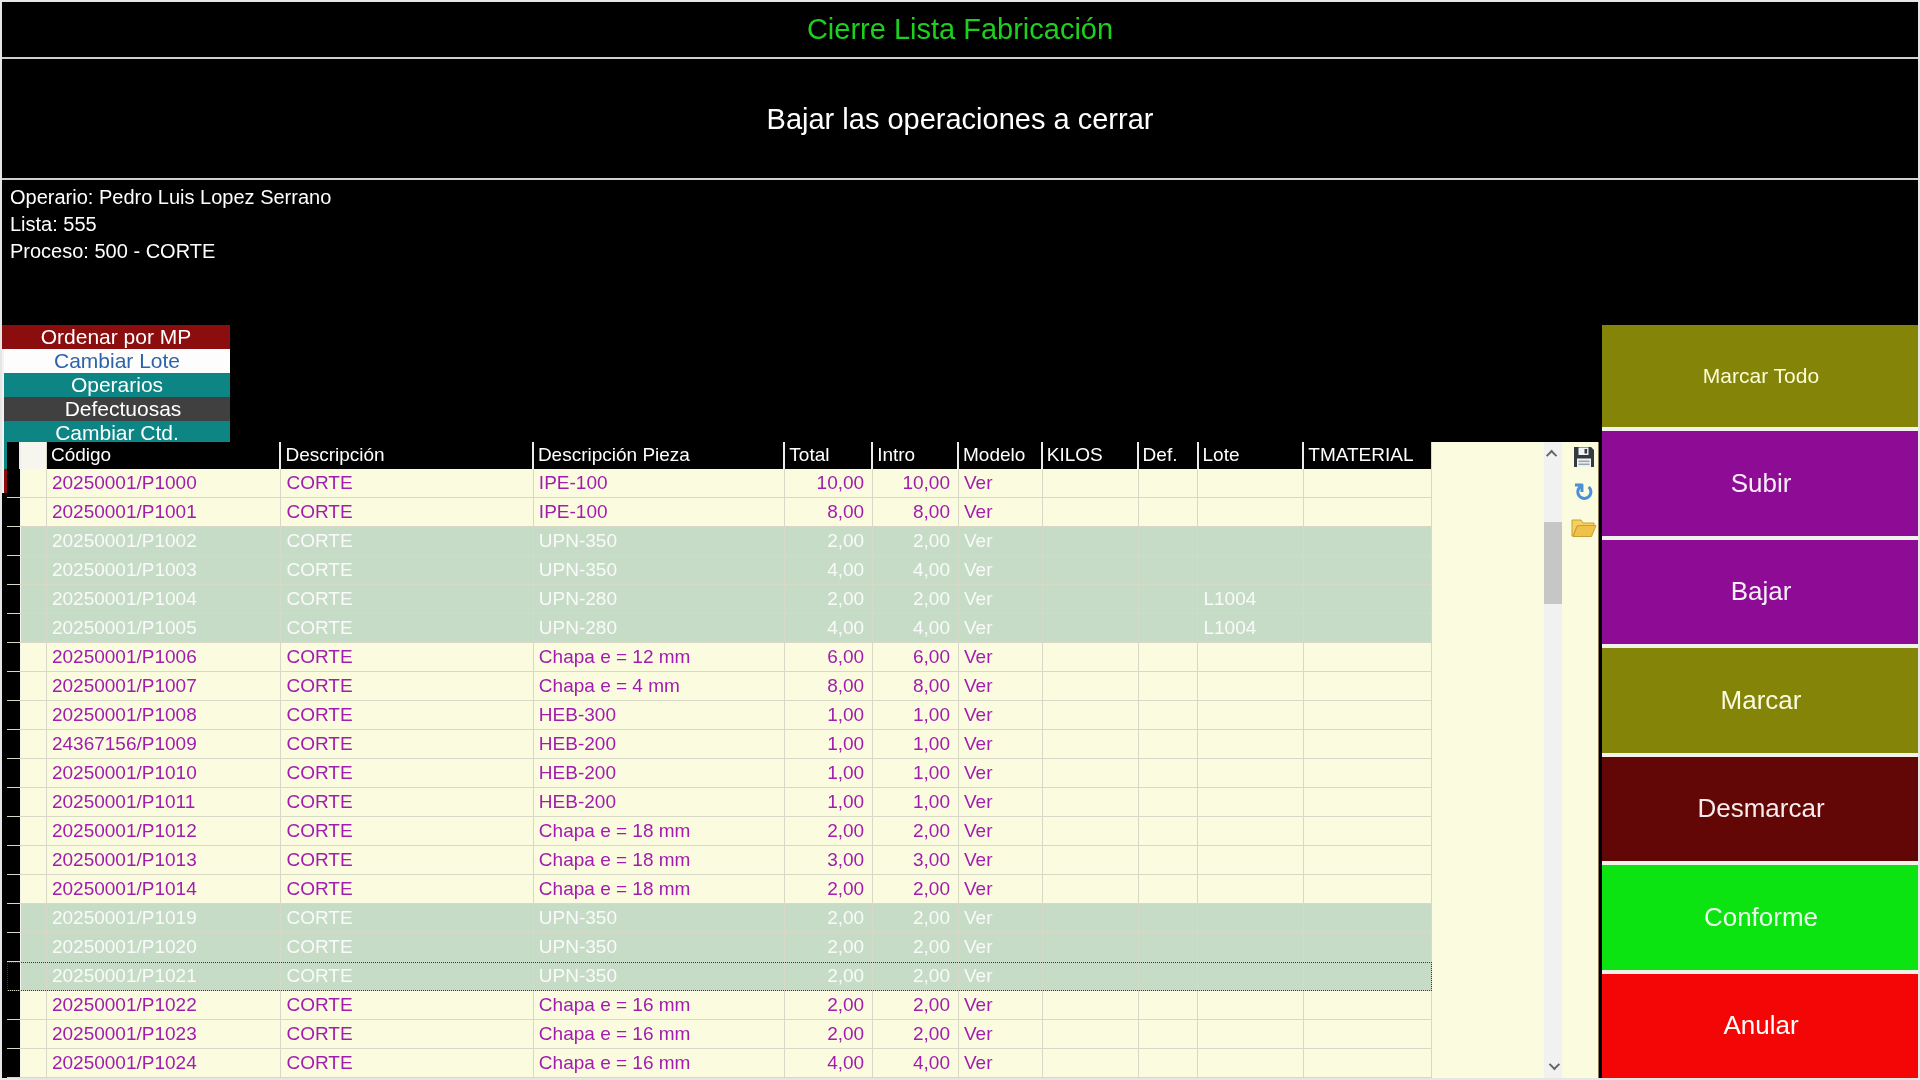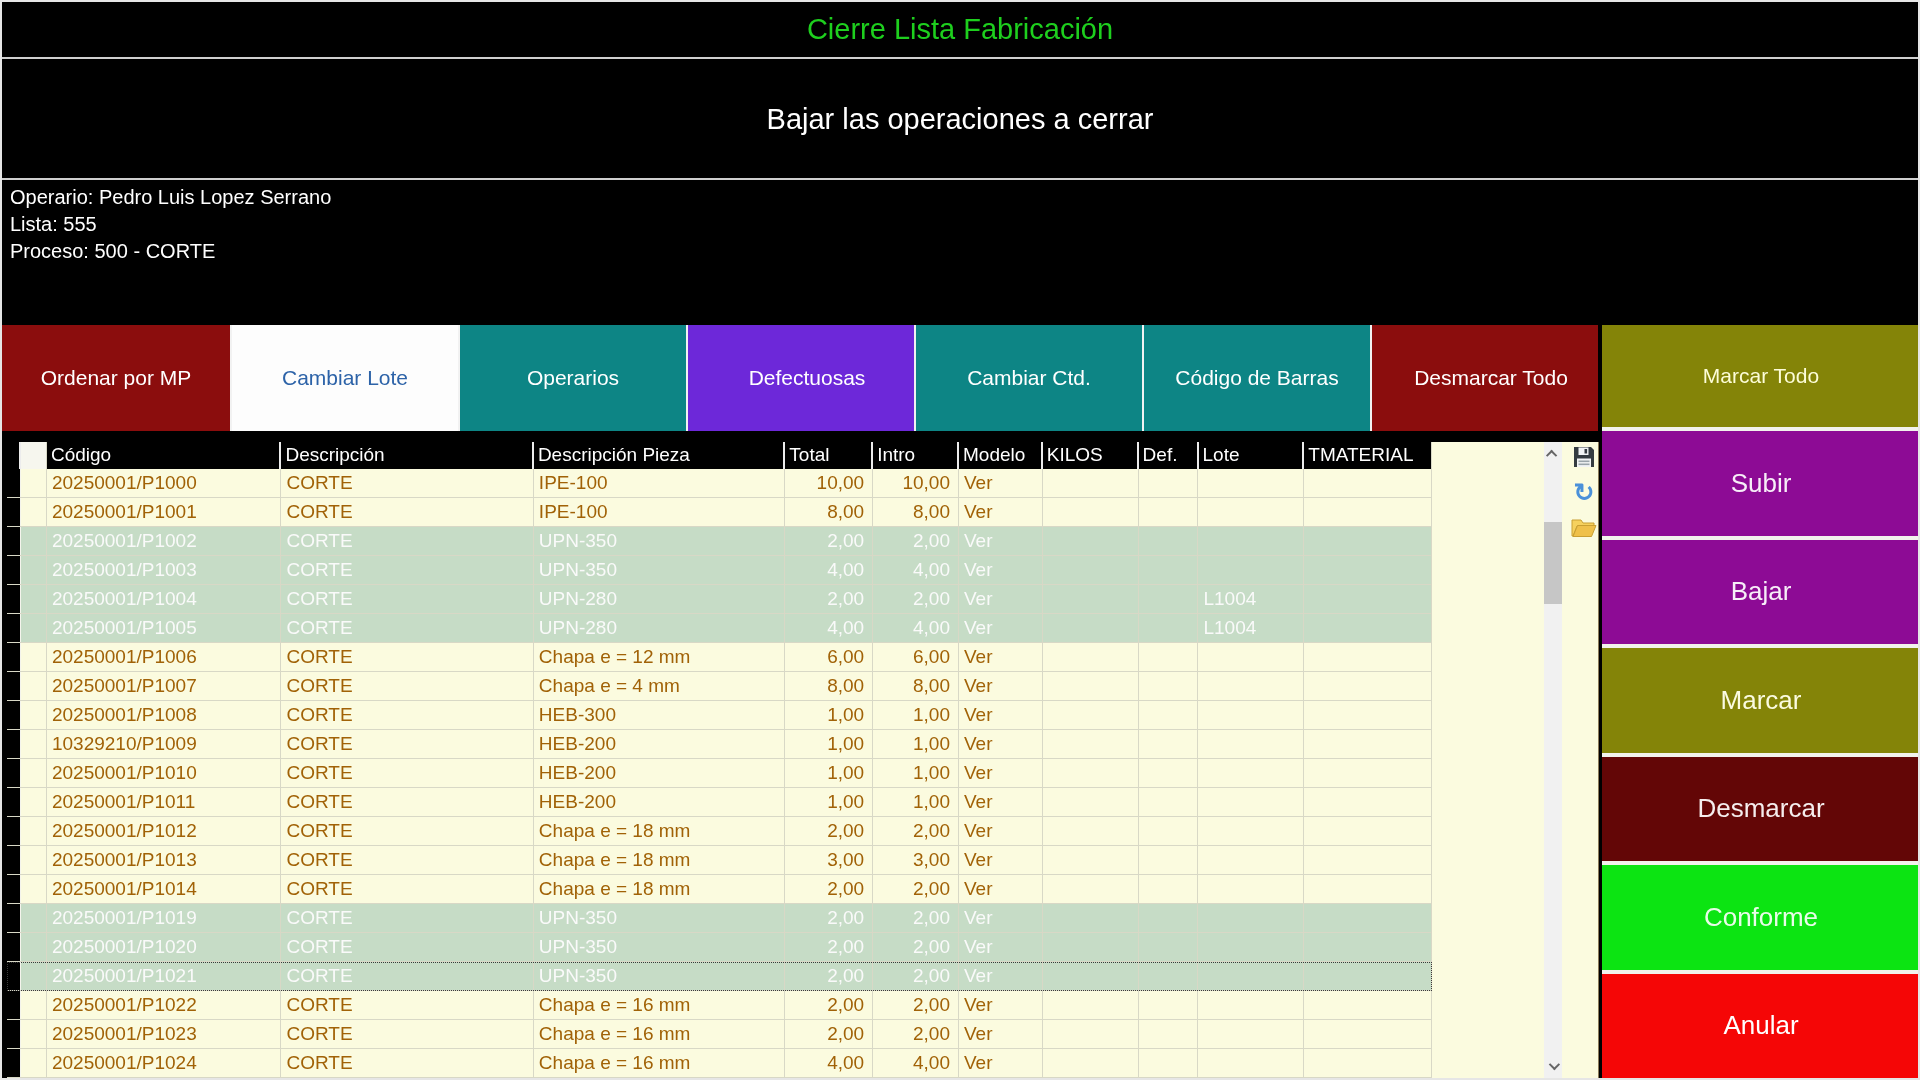--- a/index.html
+++ b/index.html
@@ -22,22 +22,23 @@
     background:#000; border-bottom:2px solid #cfcfcf;
     display:flex; align-items:center; justify-content:center;
     color:#fff; font-size:29px;
   }
   .info-block {
     position:absolute; top:182px; left:8px; color:#fff;
     font-size:20px; line-height:27px;
   }
   
   .tab-row {
-    position:absolute; top:323px; left:0; width:1596px; height:106px;
+    position:absolute; top:323px; left:0; width:1460px; height:106px;
     display:flex;
+    flex-direction:column;
   }
   .tab {
     width:228px; height:100%;
     display:flex; align-items:center; justify-content:center;
     font-size:21px; cursor:default;
     border-left:2px solid #f2f2f2;
   }
   .tab:first-child { border-left:none; }
   
   .side-panel {
@@ -57,21 +58,21 @@
   }
   .grid { position:absolute; top:0; left:0; width:1425px; }
   .hrow { display:flex; height:27px; }
   .hc {
     background:#000; color:#fff; font-size:19px; line-height:24px;
     padding:1px 4px; border-right:2px solid #ececec;
     white-space:nowrap; overflow:hidden;
   }
   .row {
     display:flex; height:29px;
-    background:#fbfbdf; color:#a16207;
+    background:#fbfbdf; color:#a21caf;
     border-bottom:1px solid #d8d8c6;
   }
   .row.sel { background:#c6dcc6; color:#fafafa; }
   .row.focus { outline:1px dotted #3a3a3a; outline-offset:-1px; }
   .cell {
     font-size:19px; line-height:26px; padding:1px 5px;
     border-right:1px solid #d8d8c6;
     white-space:nowrap; overflow:hidden;
   }
   .num { text-align:right; padding-right:8px; }
@@ -120,21 +121,21 @@
 <div class="info-block">
   <div>Operario: Pedro Luis Lopez Serrano</div>
   <div>Lista: 555</div>
   <div>Proceso: 500 - CORTE</div>
 </div>
 
 <div class="tab-row">
     <div class="tab" style="background: rgb(139, 13, 13); color: rgb(255, 255, 255);">Ordenar por MP</div>
     <div class="tab active" style="background: rgb(253, 253, 253); color: rgb(45, 99, 168);">Cambiar Lote</div>
     <div class="tab" style="background: rgb(13, 133, 133); color: rgb(255, 255, 255);">Operarios</div>
-    <div class="tab" style="background: #6d28d9; color: rgb(255, 255, 255); padding-left: 12px;">Defectuosas</div>
+    <div class="tab" style="background: #404040; color: rgb(255, 255, 255); padding-left: 12px;">Defectuosas</div>
     <div class="tab" style="background: rgb(13, 133, 133); color: rgb(255, 255, 255);">Cambiar Ctd.</div>
     <div class="tab" style="background: rgb(13, 133, 133); color: rgb(255, 255, 255);">Código de Barras</div>
     <div class="tab" style="background: rgb(139, 13, 13); color: rgb(255, 255, 255); padding-left: 12px;">Desmarcar Todo</div>
   </div>
 
 <div class="side-panel">
     <div class="side-btn top" style="background: rgb(132, 132, 8); color: rgb(253, 253, 216);">Marcar Todo</div>
     <div class="side-btn" style="background: rgb(141, 11, 149); color: rgb(247, 238, 248);">Subir</div>
     <div class="side-btn" style="background: rgb(141, 11, 149); color: rgb(247, 238, 248);">Bajar</div>
     <div class="side-btn" style="background: rgb(132, 132, 8); color: rgb(251, 251, 224);">Marcar</div>
@@ -282,21 +283,21 @@
           <div class="cell c6 num">1,00</div>
           <div class="cell c7">Ver</div>
           <div class="cell c8"></div>
           <div class="cell c9"></div>
           <div class="cell c10"></div>
           <div class="cell c11"></div>
         </div>
         <div class="row">
           <div class="cell c0"></div>
           <div class="cell c1"></div>
-          <div class="cell c2">10329210/P1009</div>
+          <div class="cell c2">24367156/P1009</div>
           <div class="cell c3">CORTE</div>
           <div class="cell c4">HEB-200</div>
           <div class="cell c5 num">1,00</div>
           <div class="cell c6 num">1,00</div>
           <div class="cell c7">Ver</div>
           <div class="cell c8"></div>
           <div class="cell c9"></div>
           <div class="cell c10"></div>
           <div class="cell c11"></div>
         </div>

